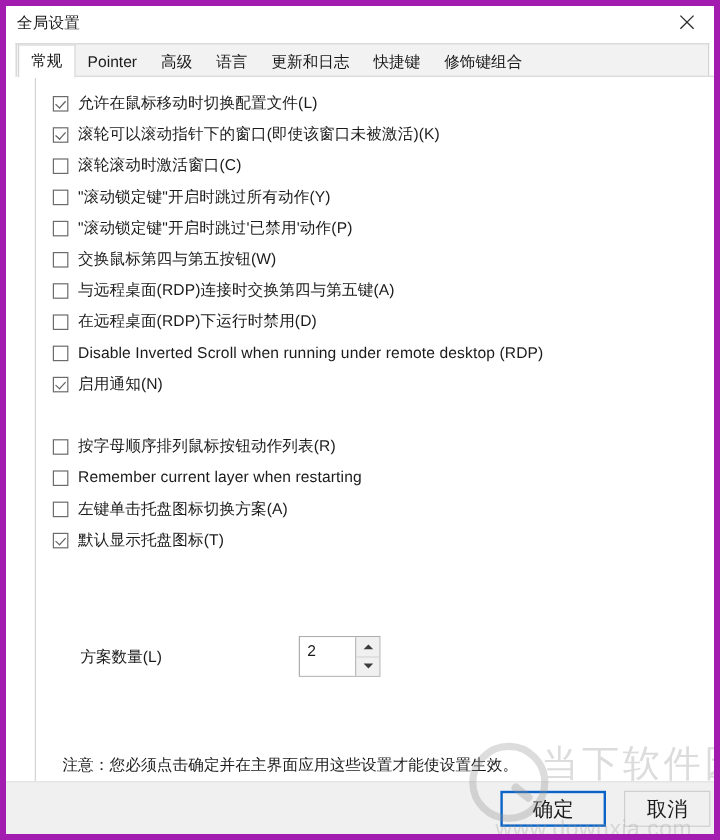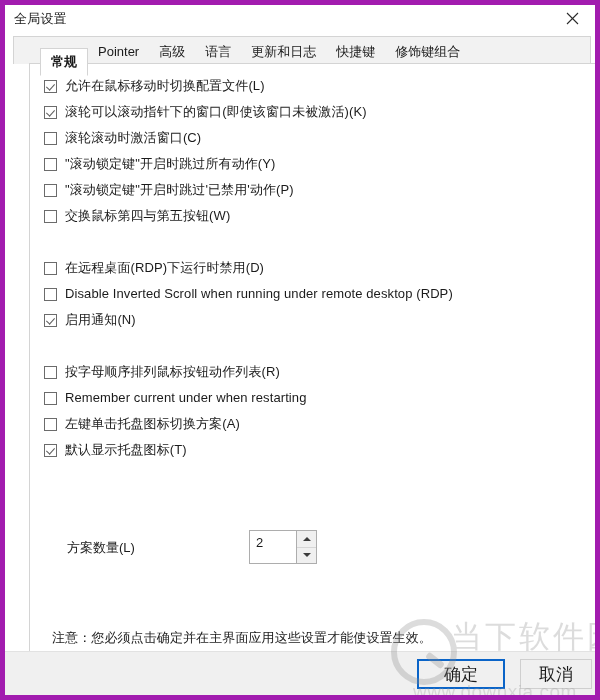--- a/index.html
+++ b/index.html
@@ -84,24 +84,23 @@
     box-sizing: border-box;
     cursor: default;
     top: 1px;
   }
   .tab.active {
     background: #ffffff;
     border: 1px solid #d4d4d4;
     border-bottom: 1px solid #ffffff;
     height: 28px;
     line-height: 26px;
-    top: 12px;
+    top: 1px;
     z-index: 3;
-    margin-left: 26px;
-    font-weight: bold;
+    margin-left: 1px;
   }
 
   
   #panel {
     position: absolute;
     left: 24px;
     top: 58px;
     width: 584px;
     height: 590px;
     background: #ffffff;
@@ -371,20 +370,24 @@
     <div class="check-row" style="top:118px">
       <span class="cb"></span>
       <span class="cb-label">"滚动锁定键"开启时跳过'已禁用'动作(P)</span>
     </div>
 
     <div class="check-row" style="top:144px">
       <span class="cb"></span>
       <span class="cb-label">交换鼠标第四与第五按钮(W)</span>
     </div>
 
+    <div class="check-row" style="top:170px">
+      <span class="cb"></span>
+      <span class="cb-label">与远程桌面(RDP)连接时交换第四与第五键(A)</span>
+    </div>
 
     <div class="check-row" style="top:196px">
       <span class="cb"></span>
       <span class="cb-label">在远程桌面(RDP)下运行时禁用(D)</span>
     </div>
 
     <div class="check-row" style="top:222px">
       <span class="cb"></span>
       <span class="cb-label">Disable Inverted Scroll when running under remote desktop (RDP)</span>
     </div>
@@ -395,21 +398,21 @@
     </div>
 
 
     <div class="check-row" style="top:300px">
       <span class="cb"></span>
       <span class="cb-label">按字母顺序排列鼠标按钮动作列表(R)</span>
     </div>
 
     <div class="check-row" style="top:326px">
       <span class="cb"></span>
-      <span class="cb-label">Remember current under when restarting</span>
+      <span class="cb-label">Remember current layer when restarting</span>
     </div>
 
     <div class="check-row" style="top:352px">
       <span class="cb"></span>
       <span class="cb-label">左键单击托盘图标切换方案(A)</span>
     </div>
 
     <div class="check-row" style="top:378px">
       <span class="cb checked"></span>
       <span class="cb-label">默认显示托盘图标(T)</span>

